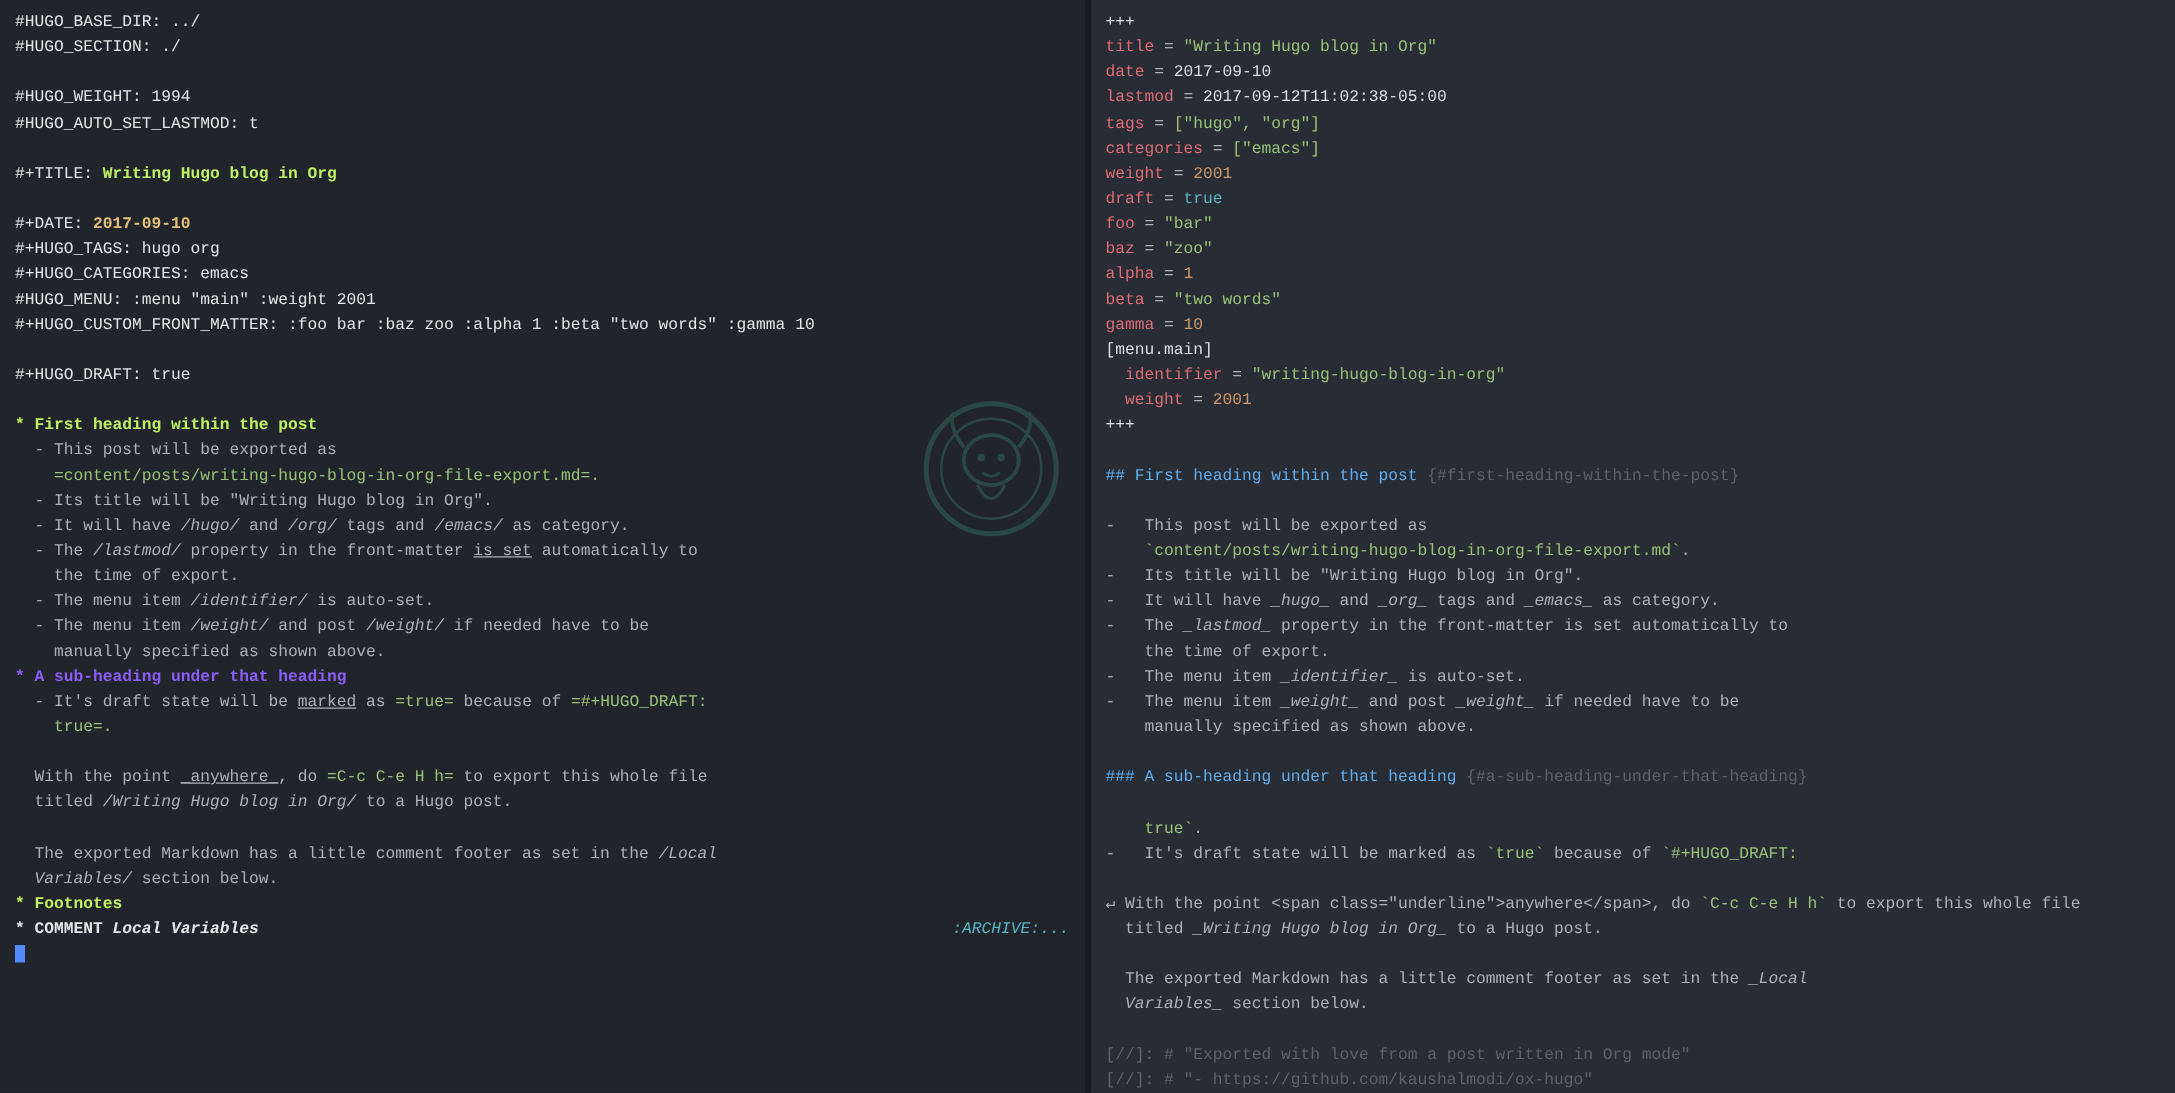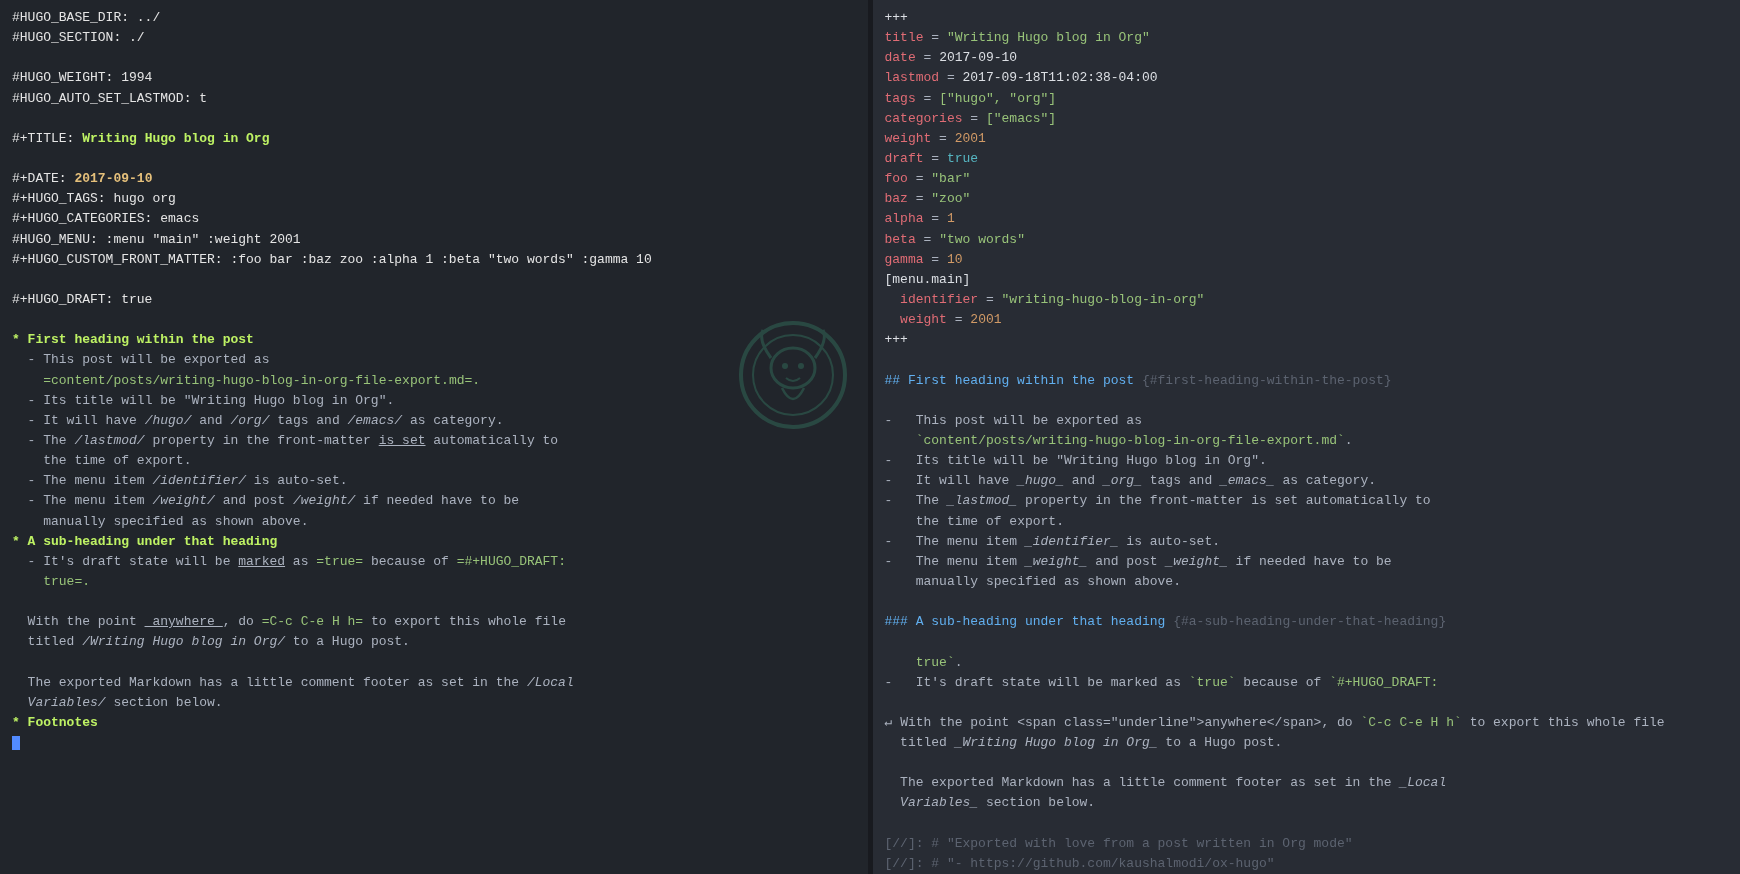--- a/index.html
+++ b/index.html
@@ -34,21 +34,21 @@
     }
     
     .c-green { color: #98c379; }
     .c-yellow { color: #e5c07b; }
     .c-white { color: #dcdfe4; }
     .c-comment { color: #e5e5e5; }
     .c-underline { text-decoration: underline; }
     .c-bold { font-weight: bold; }
     .c-italic { font-style: italic; }
     .heading { color: #bef264; font-weight: bold; }
-    .subheading { color: #bef264; font-weight: bold; }
+    .subheading { color: #8b5cf6; font-weight: bold; }
 
     
     .toml-key { color: #e06c75; }
     .toml-val-str { color: #98c379; }
     .toml-val-num { color: #d19a66; }
     .toml-val-bool { color: #56b6c2; }
     .md-heading { color: #61afef; font-weight: normal; }
     .md-anchor { color: #5c6370; }
     .md-italic { font-style: italic; }
     .md-code { color: #98c379; }
@@ -122,31 +122,32 @@
     <span class="line subheading c-bold">* A sub-heading under that heading</span>
     <span class="line">  - It's draft state will be <span class="c-underline">marked</span> as <span class="c-green">=true=</span> because of <span class="c-green">=#+HUGO_DRAFT:</span></span>
     <span class="line c-green">    true=.</span>
     <span class="line">&nbsp;</span>
     <span class="line">  With the point <span class="c-underline">_anywhere_</span>, do <span class="c-green">=C-c C-e H h=</span> to export this whole file</span>
     <span class="line">  titled <span class="c-italic">/Writing Hugo blog in Org/</span> to a Hugo post.</span>
     <span class="line">&nbsp;</span>
     <span class="line">  The exported Markdown has a little comment footer as set in the <span class="c-italic">/Local</span></span>
     <span class="line">  <span class="c-italic">Variables/</span> section below.</span>
     <span class="line heading c-bold">* Footnotes</span>
+    <span class="line"><span class="c-comment c-bold">* COMMENT </span><span class="c-comment c-bold c-italic">Local Variables</span><span style="float:right; color:#56b6c2; font-style: italic;">:ARCHIVE:...</span></span>
     <span class="line"><span class="cursor"></span></span>
   </div>
 </div>
 
 <div class="divider"></div>
 
 <div class="pane pane-right">
   <span class="line c-white">+++</span>
   <span class="line"><span class="toml-key">title</span> = <span class="toml-val-str">"Writing Hugo blog in Org"</span></span>
   <span class="line"><span class="toml-key">date</span> = <span class="c-white">2017-09-10</span></span>
-  <span class="line"><span class="toml-key">lastmod</span> = <span class="c-white">2017-09-18T11:02:38-04:00</span></span>
+  <span class="line"><span class="toml-key">lastmod</span> = <span class="c-white">2017-09-12T11:02:38-05:00</span></span>
   <span class="line"><span class="toml-key">tags</span> = <span class="toml-val-str">["hugo", "org"]</span></span>
   <span class="line"><span class="toml-key">categories</span> = <span class="toml-val-str">["emacs"]</span></span>
   <span class="line"><span class="toml-key">weight</span> = <span class="toml-val-num">2001</span></span>
   <span class="line"><span class="toml-key">draft</span> = <span class="toml-val-bool">true</span></span>
   <span class="line"><span class="toml-key">foo</span> = <span class="toml-val-str">"bar"</span></span>
   <span class="line"><span class="toml-key">baz</span> = <span class="toml-val-str">"zoo"</span></span>
   <span class="line"><span class="toml-key">alpha</span> = <span class="toml-val-num">1</span></span>
   <span class="line"><span class="toml-key">beta</span> = <span class="toml-val-str">"two words"</span></span>
   <span class="line"><span class="toml-key">gamma</span> = <span class="toml-val-num">10</span></span>
   <span class="line c-white">[menu.main]</span>

